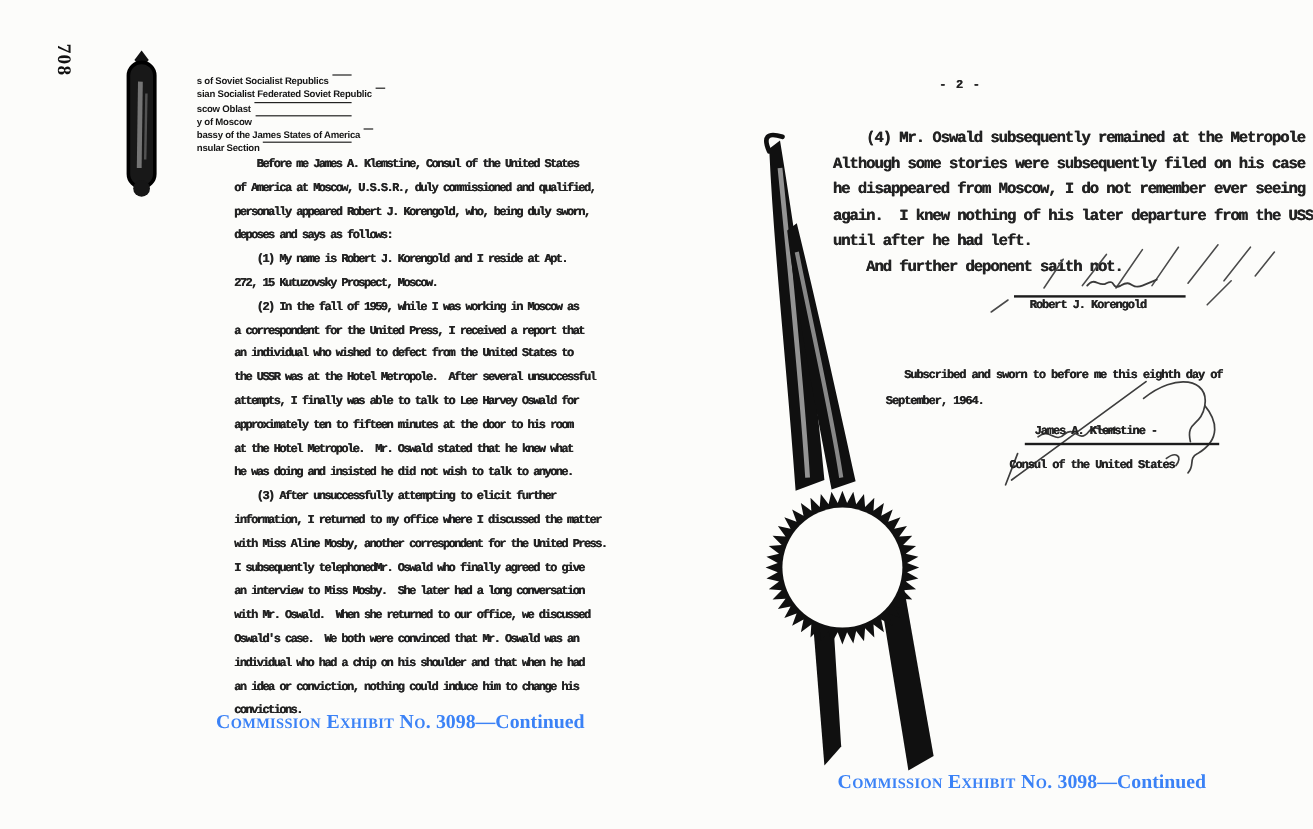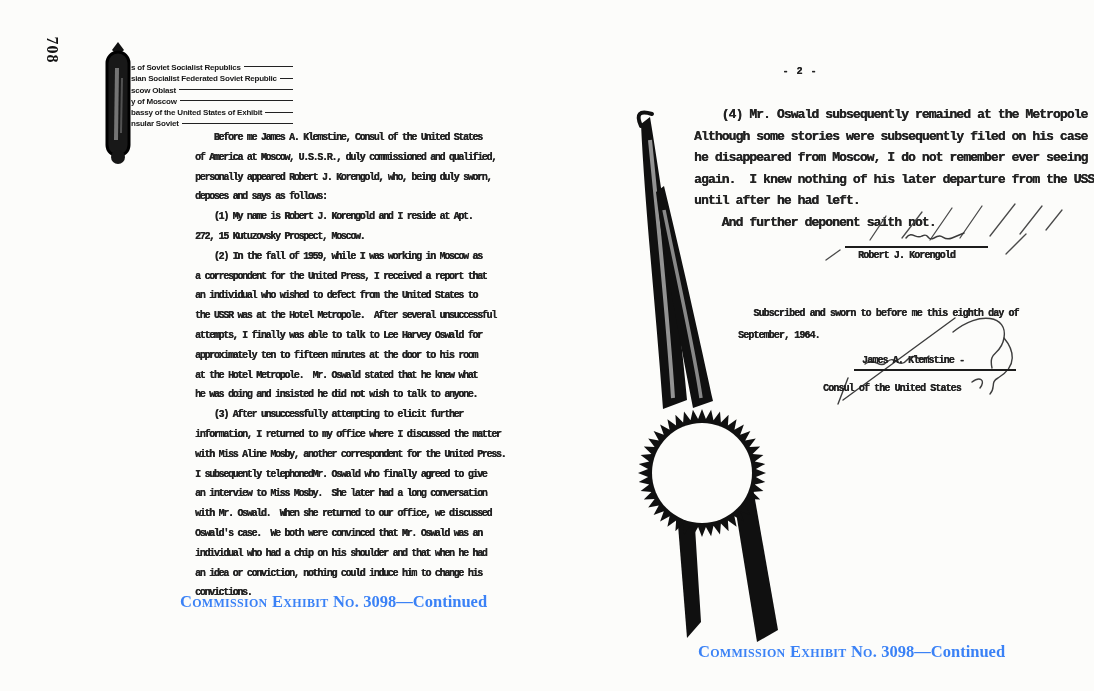--- a/index.html
+++ b/index.html
@@ -17,36 +17,36 @@
     font-size:16px;font-weight:600;letter-spacing:1px;color:#111;
     transform:rotate(90deg);transform-origin:center center;
     text-align:center;
   }
   
   #stamp{
     left:131px;top:62px;width:162px;
     font-family:"Liberation Sans","DejaVu Sans",sans-serif;
     font-size:8px;font-weight:700;color:#161616;line-height:11.3px;
   }
-  #stamp .ln{display:flex;align-items:center;white-space:pre;}
+  #stamp .ln{display:flex;align-items:flex-start;white-space:pre;padding-left:33px;}
   #stamp .ln .t{flex:0 0 auto;letter-spacing:-0.2px;}
   #stamp .ln .fill{flex:1 1 auto;border-bottom:1.4px solid #222;margin:0 0 1.5px 3px;min-width:8px;}
   
   .tw{font-weight:700;white-space:pre;text-shadow:0.35px 0 0 currentColor;color:#232323;}
   #left-text{left:173px;top:128px;width:320px;font-size:10px;letter-spacing:-1.3px;line-height:19.8px;margin-left:22px;}
   #right-text{left:650px;top:104px;width:345px;font-size:13px;letter-spacing:-0.9px;line-height:21.6px;margin-left:44px;}
   #page-num{left:770px;top:66px;width:60px;font-size:10px;letter-spacing:1px;text-align:center;}
   #sworn{left:694px;top:303px;width:300px;font-size:10px;letter-spacing:-0.9px;line-height:21.8px;margin-left:44px;}
   
   .sigline{background:#1c1c1c;height:1.6px;}
   #korengold-line{left:845px;top:246px;width:143px;}
   #korengold-name{left:858px;top:250px;width:130px;font-size:10px;letter-spacing:-0.9px;}
   #klemstine-line{left:854px;top:369px;width:162px;}
   #klemstine-name{left:862px;top:355px;width:150px;font-size:10px;letter-spacing:-0.9px;}
-  #klemstine-title{left:823px;top:383px;width:175px;font-size:10px;letter-spacing:-0.9px;}
+  #klemstine-title{left:841px;top:383px;width:175px;font-size:10px;letter-spacing:-0.9px;}
   
   .caption{
     font-family:"Liberation Serif","DejaVu Serif",serif;
     font-size:16.5px;font-weight:600;color:#3b82f6;white-space:nowrap;
   }
   .caption .sc{font-variant:small-caps;letter-spacing:0.3px;}
   #caption-left{left:180px;top:592px;width:280px;}
   #caption-right{left:698px;top:642px;width:280px;}
   svg{position:absolute;overflow:visible;}
 </style>
@@ -61,22 +61,22 @@
   <line x1="22" y1="30" x2="21" y2="102" stroke="#fff" stroke-width="4" opacity="0.40"></line>
   <line x1="27" y1="40" x2="26" y2="95" stroke="#fff" stroke-width="2" opacity="0.25"></line>
   <circle cx="23" cy="119" r="7" fill="#161616"></circle>
 </svg>
 
 <div id="stamp" class="abs">
     <div class="ln"><span class="t">s of Soviet Socialist Republics</span><span class="fill"></span></div>
     <div class="ln"><span class="t">sian Socialist Federated Soviet Republic</span><span class="fill"></span></div>
     <div class="ln"><span class="t">scow Oblast</span><span class="fill"></span></div>
     <div class="ln"><span class="t">y of Moscow</span><span class="fill"></span></div>
-    <div class="ln"><span class="t">bassy of the United States of Exhibit</span><span class="fill"></span></div>
-    <div class="ln"><span class="t">nsular Soviet</span><span class="fill"></span></div>
+    <div class="ln"><span class="t">bassy of the James States of America</span><span class="fill"></span></div>
+    <div class="ln"><span class="t">nsular Section</span><span class="fill"></span></div>
   </div>
 
 <div id="left-text" class="abs tw"><div class="ln"><span class="t">    Before me James A. Klemstine, Consul of the United States</span></div><div class="ln"><span class="t">of America at Moscow, U.S.S.R., duly commissioned and qualified,</span></div><div class="ln"><span class="t">personally appeared Robert J. Korengold, who, being duly sworn,</span></div><div class="ln"><span class="t">deposes and says as follows:</span></div><div class="ln"><span class="t">    (1) My name is Robert J. Korengold and I reside at Apt.</span></div><div class="ln"><span class="t">272, 15 Kutuzovsky Prospect, Moscow.</span></div><div class="ln"><span class="t">    (2) In the fall of 1959, while I was working in Moscow as</span></div><div class="ln"><span class="t">a correspondent for the United Press, I received a report that</span></div><div class="ln"><span class="t">an individual who wished to defect from the United States to</span></div><div class="ln"><span class="t">the USSR was at the Hotel Metropole.  After several unsuccessful</span></div><div class="ln"><span class="t">attempts, I finally was able to talk to Lee Harvey Oswald for</span></div><div class="ln"><span class="t">approximately ten to fifteen minutes at the door to his room</span></div><div class="ln"><span class="t">at the Hotel Metropole.  Mr. Oswald stated that he knew what</span></div><div class="ln"><span class="t">he was doing and insisted he did not wish to talk to anyone.</span></div><div class="ln"><span class="t">    (3) After unsuccessfully attempting to elicit further</span></div><div class="ln"><span class="t">information, I returned to my office where I discussed the matter</span></div><div class="ln"><span class="t">with Miss Aline Mosby, another correspondent for the United Press.</span></div><div class="ln"><span class="t">I subsequently telephonedMr. Oswald who finally agreed to give</span></div><div class="ln"><span class="t">an interview to Miss Mosby.  She later had a long conversation</span></div><div class="ln"><span class="t">with Mr. Oswald.  When she returned to our office, we discussed</span></div><div class="ln"><span class="t">Oswald's case.  We both were convinced that Mr. Oswald was an</span></div><div class="ln"><span class="t">individual who had a chip on his shoulder and that when he had</span></div><div class="ln"><span class="t">an idea or conviction, nothing could induce him to change his</span></div><div class="ln"><span class="t">convictions.</span></div></div>
 
 <div id="caption-left" class="abs caption">
   <span class="sc">Commission Exhibit No.</span><span> 3098—Continued</span>
 </div>
 
 <div id="page-num" class="abs tw">- 2 -</div>
 

